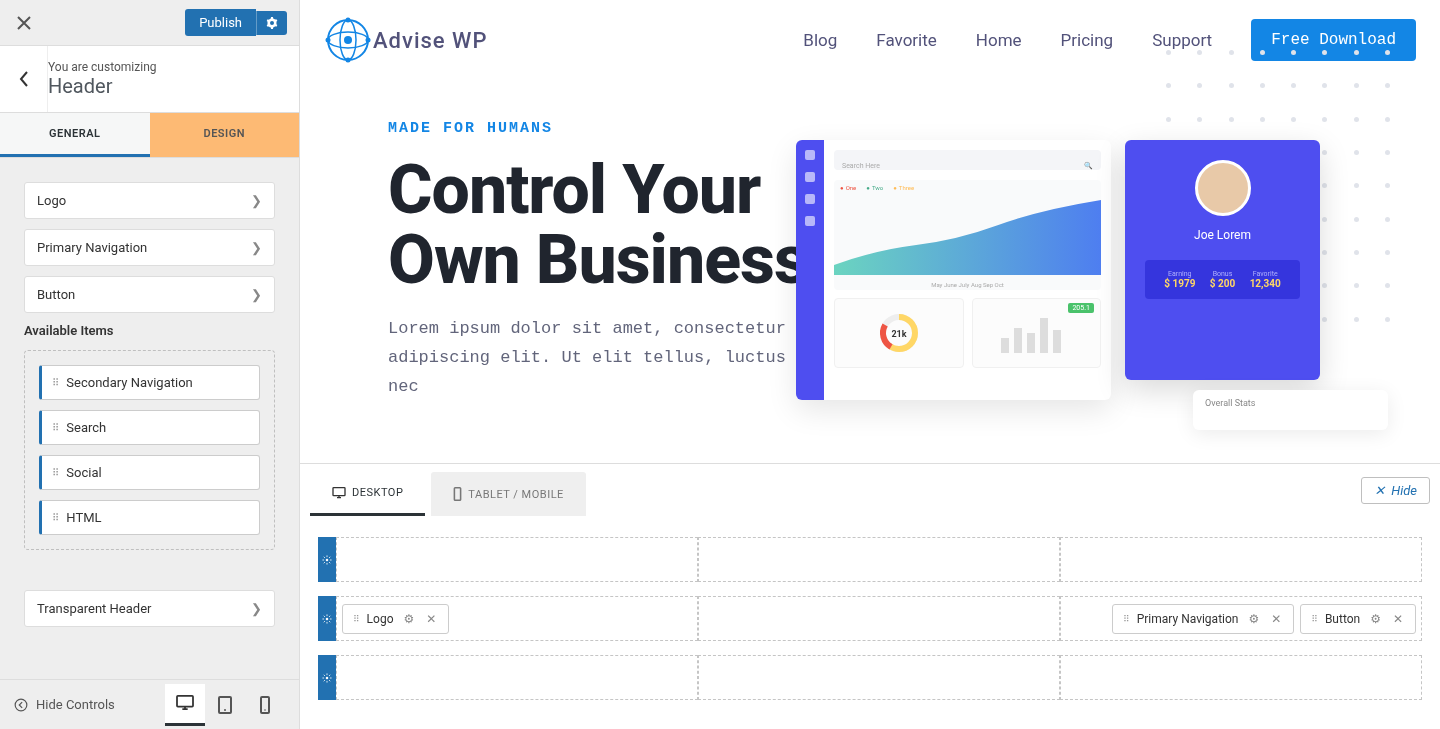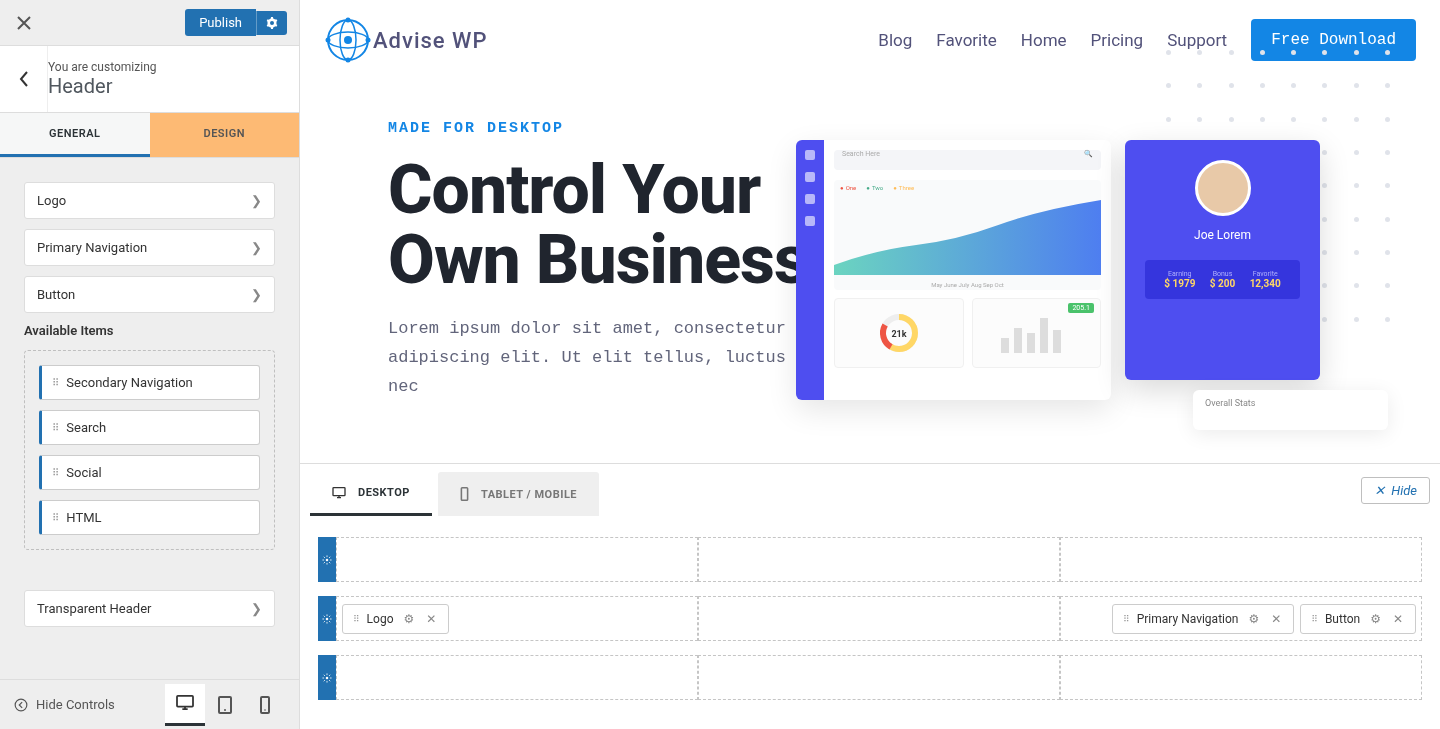--- a/index.html
+++ b/index.html
@@ -32,57 +32,57 @@
 .device-icons { display: flex; gap: 0; }
 .device-icon { width: 40px; height: 42px; display: flex; align-items: center; justify-content: center; color: #555; cursor: pointer; }
 .device-icon.active { background: #fff; border-bottom: 3px solid #2c3337; }
 
 
 .preview { position: absolute; left: 300px; top: 0; right: 0; height: 463px; background: #fff; overflow: hidden; }
 .site-header { height: 80px; display: flex; align-items: center; justify-content: space-between; padding: 0 24px; }
 .brand { display: flex; align-items: center; gap: 1px; }
 .brand-logo { width: 48px; height: 48px; }
 .brand-name { font-size: 22px; font-weight: 500; color: #52527a; letter-spacing: 1px; }
-.nav { display: flex; align-items: center; gap: 24px; }
+.nav { display: flex; align-items: center; gap: 39px; }
 .nav a { font-size: 17px; color: #52527a; text-decoration: none; }
 .cta-btn { background: #1386e5; color: #fff; border: none; border-radius: 4px; padding: 12px 20px; font-size: 16px; cursor: pointer; font-family: 'Courier New', monospace; }
 .hero { display: flex; padding: 40px 24px 0 88px; gap: 40px; position: relative; }
 .hero-left { flex: 0 0 430px; }
 .hero-tag { font-size: 15px; font-weight: 700; color: #1386e5; letter-spacing: 2px; font-family: 'Courier New', monospace; margin-bottom: 18px; }
 .hero-title { font-size: 68px; font-weight: 800; color: #20252e; line-height: 1.03; letter-spacing: -1px; margin-bottom: 20px; }
 .hero-desc { font-size: 17px; color: #62657b; line-height: 1.7; font-family: 'Courier New', monospace; }
 .hero-right { position: absolute; right: 24px; top: -30px; width: 620px; }
 .dots-bg { position: absolute; top: 0; right: 0; width: 250px; height: 300px; display: grid; grid-template-columns: repeat(8, 1fr); grid-template-rows: repeat(9, 1fr); }
 .dots-bg span { width: 5px; height: 5px; background: #e0e3ea; border-radius: 50%; }
 .dash-img { position: relative; top: 90px; display: flex; gap: 14px; }
 .dash-chart { width: 315px; height: 260px; background: #fff; border-radius: 6px; box-shadow: 0 10px 30px rgba(0,0,0,0.1); padding: 0; overflow: hidden; display: flex; }
 .dash-sidebar { width: 28px; background: #4e4ef0; display: flex; flex-direction: column; align-items: center; gap: 12px; padding-top: 10px; }
 .dash-sidebar span { width: 10px; height: 10px; background: rgba(255,255,255,0.6); border-radius: 2px; }
 .dash-body { flex: 1; padding: 10px; }
-.dash-search { height: 20px; background: #f4f5f8; border-radius: 4px; margin-bottom: 10px; display: flex; align-items: flex-start; justify-content: space-between; padding: 0 8px; font-size: 7px; color: #aaa; }
+.dash-search { height: 20px; background: #f4f5f8; border-radius: 4px; margin-bottom: 10px; display: flex; align-items: flex-end; justify-content: space-between; padding: 0 8px; font-size: 7px; color: #aaa; }
 .dash-area { height: 110px; background: #f9fafb; border-radius: 4px; margin-bottom: 8px; position: relative; overflow: hidden; }
 .dash-legend { display: flex; gap: 10px; padding: 4px 0; font-size: 6px; color: #888; }
 .dash-legend span::before { content: '●'; margin-right: 2px; }
 .dash-pies { display: flex; gap: 8px; }
 .dash-pie { flex: 1; height: 70px; background: #fcfcfc; border-radius: 4px; border: 1px solid #f0f0f0; display: flex; align-items: center; justify-content: center; }
 .profile-card { width: 195px; height: 240px; background: #4e4ef0; border-radius: 6px; box-shadow: 0 10px 30px rgba(0,0,0,0.15); padding: 20px; text-align: center; color: #fff; }
 .avatar-img { width: 56px; height: 56px; border-radius: 50%; background: #e8c9a8; margin: 0 auto 12px; border: 3px solid #fff; }
 .profile-name { font-size: 12px; margin-bottom: 18px; }
 .stats-row { display: flex; justify-content: space-around; background: #3535dd; border-radius: 4px; padding: 10px 12px; }
 .stat { text-align: center; }
 .stat-label { font-size: 7px; color: #b0b0ff; }
 .stat-val { font-size: 10px; font-weight: 700; color: #ffd766; }
 .overall-card { position: absolute; bottom: -30px; right: 28px; width: 195px; height: 40px; background: #fff; border-radius: 6px; box-shadow: 0 4px 20px rgba(0,0,0,0.08); padding: 8px 12px; font-size: 9px; color: #888; }
 .hero-band { position: absolute; left: 256px; top: 0; width: 422px; height: 120px; background: #eff2f5; z-index: -1; }
 
 
 .builder { position: absolute; left: 300px; top: 463px; right: 0; bottom: 0; background: #fff; border-top: 1px solid #ddd; }
 .builder-tabs { display: flex; align-items: center; justify-content: space-between; padding: 0 10px; border-bottom: 1px solid transparent; }
 .btabs-left { display: flex; }
-.btab { padding: 14px 22px; font-size: 11px; font-weight: 700; letter-spacing: 0.5px; color: #777; cursor: pointer; display: flex; align-items: center; gap: 12px; background: #efefef; margin-right: 6px; border-radius: 3px 3px 0 0; margin-top: 8px; }
+.btab { padding: 14px 22px; font-size: 11px; font-weight: 400; letter-spacing: 0.5px; color: #777; cursor: pointer; display: flex; align-items: center; gap: 6px; background: #efefef; margin-right: 6px; border-radius: 3px 3px 0 0; margin-top: 8px; }
 .btab.active { background: #fff; border-bottom: 3px solid #2c3337; color: #2c3337; }
 .hide-btn { border: 1px solid #bfbfbf; background: #fff; color: #2271b1; padding: 5px 12px; font-size: 13px; font-style: italic; border-radius: 3px; cursor: pointer; display: flex; align-items: center; gap: 6px; }
 .builder-rows { padding: 20px 18px; display: flex; flex-direction: column; gap: 14px; }
 .brow { display: flex; min-height: 45px; }
 .brow-gear { width: 18px; background: #2271b1; color: #fff; display: flex; align-items: center; justify-content: center; cursor: pointer; }
 .brow-cells { flex: 1; display: flex; }
 .bcell { flex: 1; border: 1px dashed #c5c5c5; padding: 5px; display: flex; gap: 6px; align-items: center; }
 .bcell:not(:last-child) { border-right: 1px dashed #c5c5c5; }
 .bcell.right { justify-content: flex-end; }
 .bchip { background: #fff; border: 1px solid #ccc; border-radius: 3px; padding: 7px 10px; display: flex; align-items: center; gap: 8px; font-size: 12px; color: #333; }
@@ -210,21 +210,21 @@
       <a>Blog</a>
       <a>Favorite</a>
       <a>Home</a>
       <a>Pricing</a>
       <a>Support</a>
       <button class="cta-btn">Free Download</button>
     </div>
   </div>
   <div class="hero">
     <div class="hero-left">
-      <div class="hero-tag">MADE FOR DESKTOP</div>
+      <div class="hero-tag">MADE FOR HUMANS</div>
       <div class="hero-title">Control Your Own Business</div>
       <div class="hero-desc">Lorem ipsum dolor sit amet, consectetur adipiscing elit. Ut elit tellus, luctus nec</div>
     </div>
     <div class="hero-right">
       <div class="dots-bg">
           <span></span>
           <span></span>
           <span></span>
           <span></span>
           <span></span>

